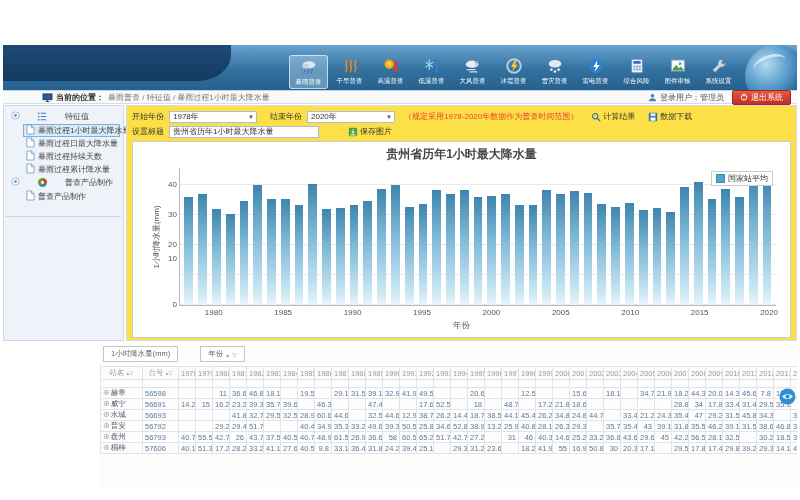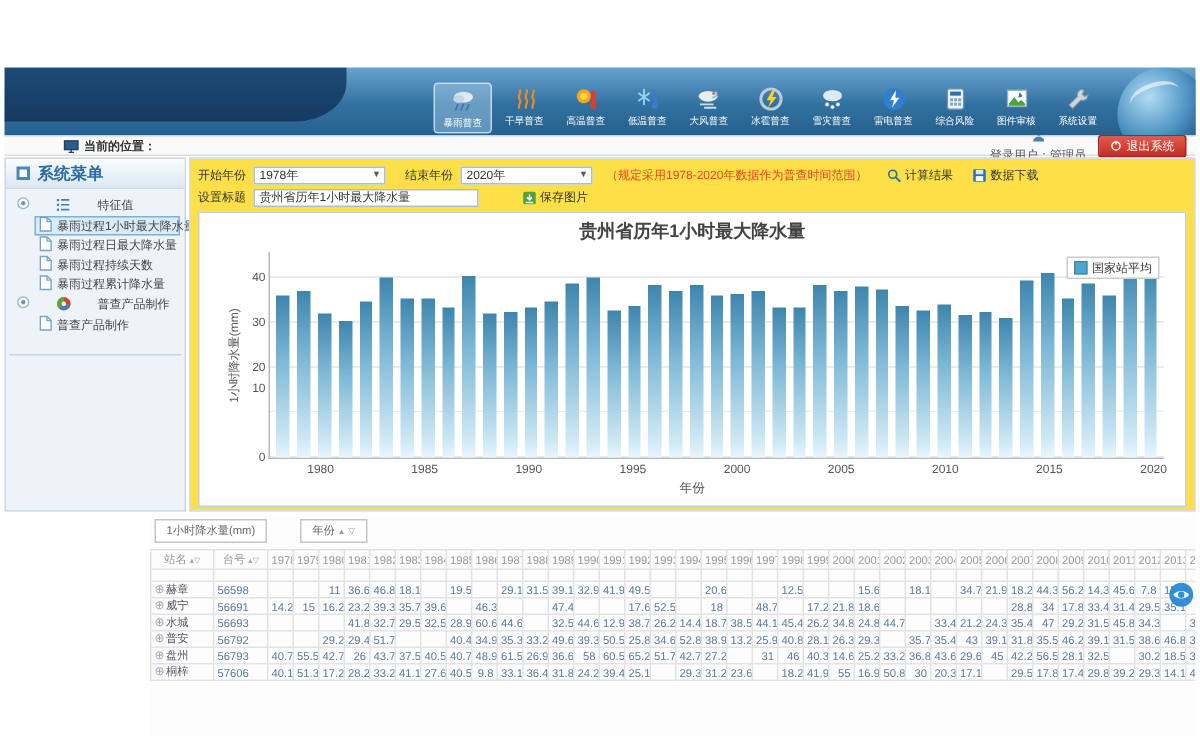--- a/index.html
+++ b/index.html
@@ -23,21 +23,21 @@
   .nav-item.sel { background:rgba(188,222,244,.40); border:1px solid rgba(222,240,252,.75); }
   .nav-ic { display:block; height:19px; }
   .nav-ic svg { width:18px; height:18px; }
   .nav-lb { display:block; font-size:7px; color:#fff; white-space:nowrap; transform:scale(.92); }
 
   
   .crumbbar { height:14px; background:#fafafa; border-top:1px solid #bcd6ea; border-bottom:1px solid #dcdcdc;
     display:flex; align-items:center; font-size:8px; color:#777; padding:0 6px; gap:4px; }
   .crumb-loc { font-weight:bold; color:#333; display:flex; align-items:center; gap:3px;padding-left:33px; }
   .crumb-right { margin-left:auto; display:flex; align-items:center; gap:8px; }
-  .user-lbl { color:#555; display:flex; align-items:center; gap:3px;flex-direction:column; }
+  .user-lbl { color:#555; display:flex; align-items:center; gap:3px; }
   .logout { background:linear-gradient(#e55a4b,#c22d22); color:#fff; border:1px solid #a82318;
     border-radius:2px; padding:1px 7px; font-size:8px; display:flex; align-items:center; gap:3px; cursor:pointer; }
 
   
   .body-row { display:flex; margin-top:1px; height:236px; }
   .sidebar { width:121px; background:#edf3f9; border:1px solid #ccd9e5; margin-right:2px; display:flex; flex-direction:column; }
   .sb-head { height:20px; background:linear-gradient(#fbfdfe,#dbe8f3); border-bottom:1px solid #ccd9e5;
     color:#2c6ca6; font-weight:bold; font-size:11px; display:flex; align-items:center; gap:5px; padding:0 7px; }
   .sb-head .win-ic { width:9px; height:9px; border:2px solid #4a86b8; background:#fff; display:inline-block; }
   .tree { padding:5px 3px; font-size:8px; color:#444; }
@@ -204,44 +204,41 @@
   </div>
 
   <div class="crumbbar">
     <span class="crumb-loc">
       <svg width="11" height="9" viewBox="0 0 12 10">
           <rect x="1" y="1" width="10" height="6.5" fill="#2b5e8e" stroke="#1c4064"></rect>
           <path d="M4 9.5h4M6 7.5v2" stroke="#1c4064"></path>
         </svg>
       <span>当前的位置：</span>
     </span>
+    <span>暴雨普查 / 特征值 / 暴雨过程1小时最大降水量</span>
     <span class="crumb-right">
       <span class="user-lbl">
         <svg width="9" height="9" viewBox="0 0 10 10">
             <circle cx="5" cy="3" r="2" fill="#4a7fb5"></circle>
             <path d="M1 9.2c0-2.2 1.8-3.4 4-3.4s4 1.2 4 3.4z" fill="#4a7fb5"></path>
           </svg>
         <span>登录用户：管理员</span>
       </span>
       <span class="logout">
         <svg width="8" height="8" viewBox="0 0 10 10">
             <circle cx="5" cy="5.4" r="3.4" fill="none" stroke="#fff" stroke-width="1.2"></circle>
             <path d="M5 1v3.2" stroke="#fff" stroke-width="1.2"></path>
           </svg>
         <span>退出系统</span>
       </span>
     </span>
   </div>
 
   <div class="body-row">
     <div class="sidebar">
-      <div class="sb-head">
-        <span class="win-ic"></span>
-        <span>系统菜单</span>
-      </div>
       <div class="tree">
           <div class="tree-group">
             <div class="tree-parent">
               <span><svg width="9" height="9" viewBox="0 0 10 10">
                   <circle cx="5" cy="5" r="4" fill="#fff" stroke="#98b4cb"></circle>
                   <circle cx="5" cy="5" r="1.6" fill="#6b93b8"></circle>
                 </svg></span>
               <span><svg width="11" height="11" viewBox="0 0 12 12">
                   <g stroke="#3f7fc1" stroke-width="1.2">
                     <path d="M4 2.5h6M4 6h6M4 9.5h6"></path>
@@ -679,21 +676,21 @@
               <td></td>
               <td></td>
               <td>15.6</td>
               <td></td>
               <td>18.1</td>
               <td></td>
               <td>34.7</td>
               <td>21.9</td>
               <td>18.2</td>
               <td>44.3</td>
-              <td>56.2</td>
+              <td>20.0</td>
               <td>14.3</td>
               <td>45.6</td>
               <td>7.8</td>
               <td>15.3</td>
               <td></td>
             </tr>
             <tr>
               <td class="namec"><span class="expand-gly">⊕</span>威宁</td>
               <td class="idc">56691</td>
               <td>14.2</td>

